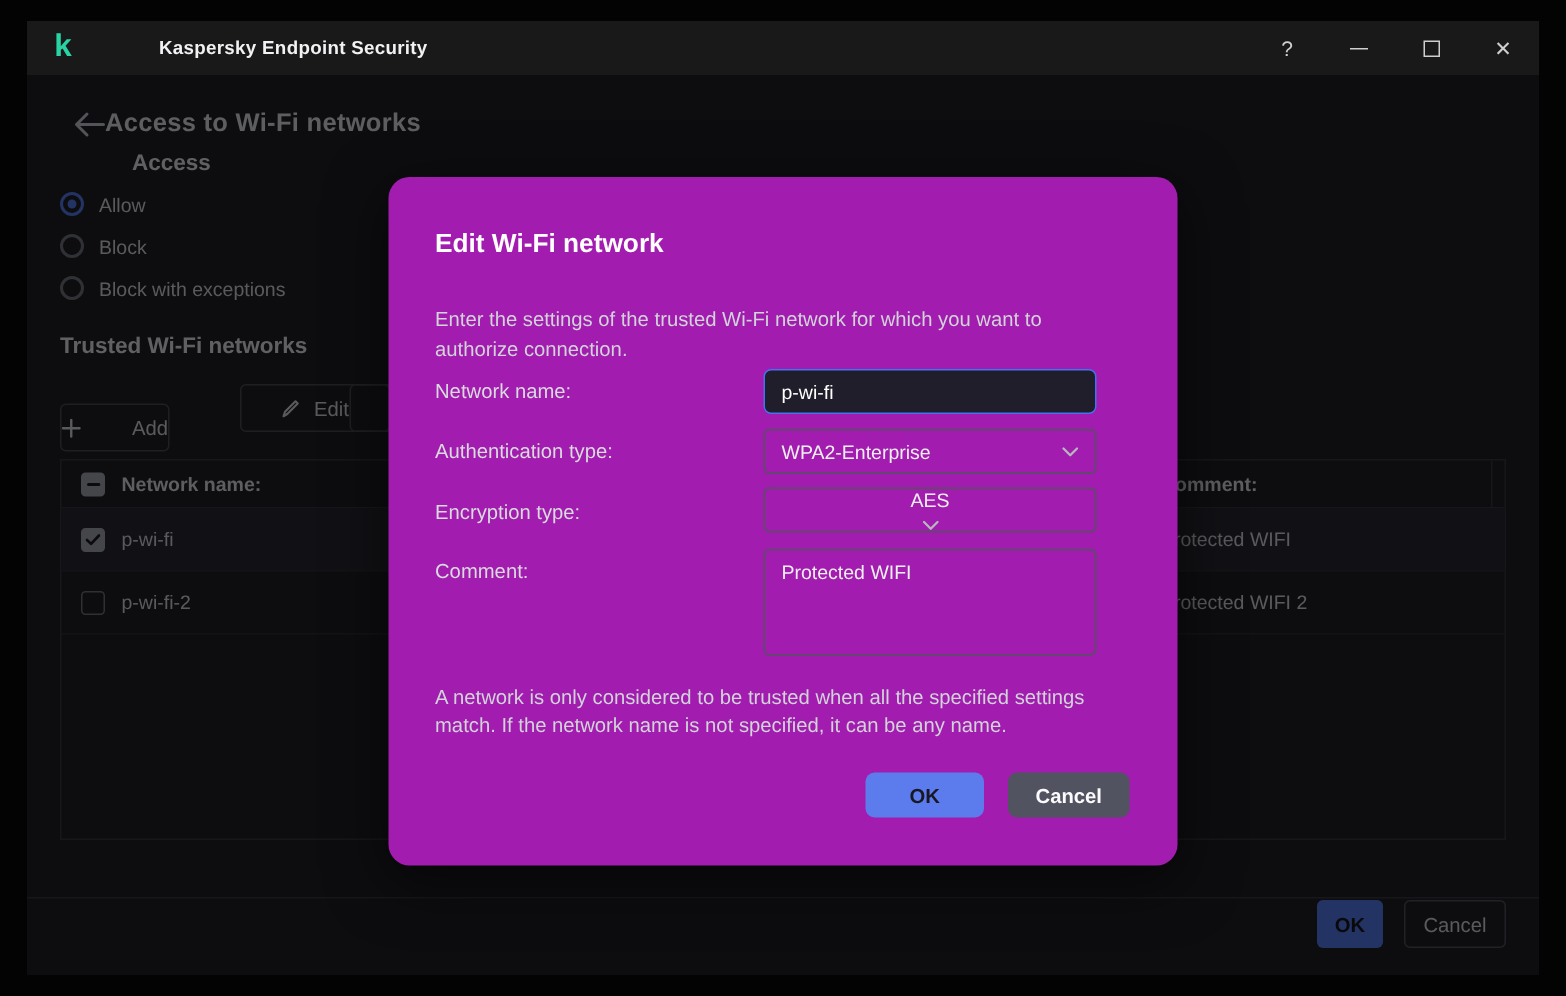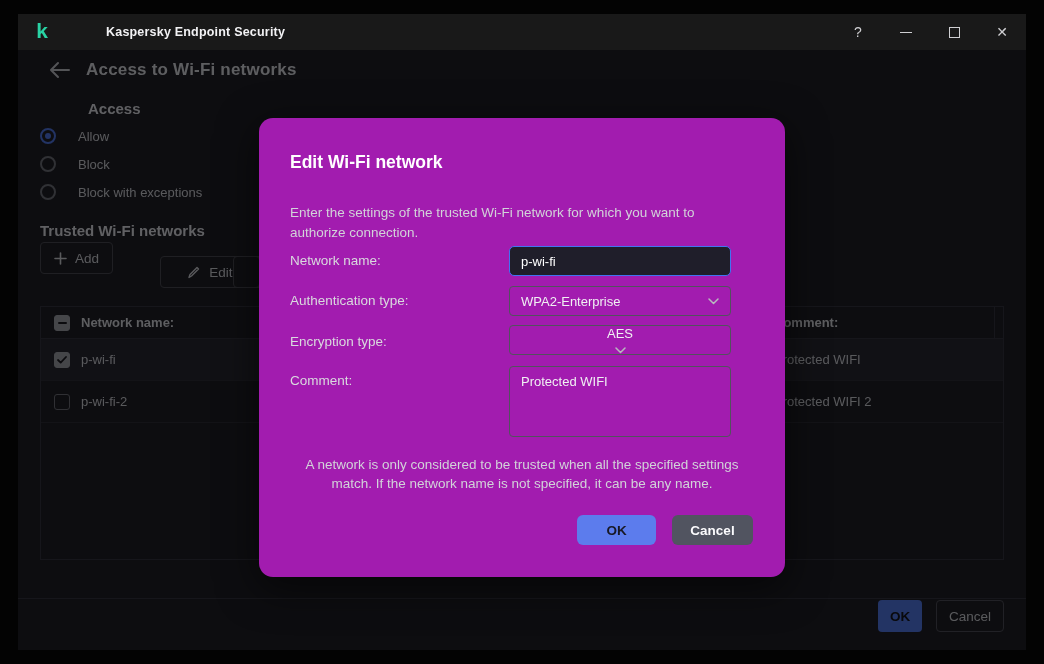--- a/index.html
+++ b/index.html
@@ -14,25 +14,25 @@
           font-size:21px; line-height:18px; text-align:center; }
   .titlebar-title { color:#f2f2f4; font-size:12.5px; font-weight:bold; margin-left:11px; letter-spacing:.2px;padding-left:43px; }
   .titlebar-controls { position:absolute; right:0; top:0; height:36px; display:flex; align-items:center; }
   .tb-btn { width:48px; height:36px; display:flex; align-items:center; justify-content:center;
             color:#cfcfd2; font-size:14px; cursor:default; }
   .tb-btn .minim { display:block; width:12px; border-bottom:1.6px solid #cfcfd2; }
   .tb-btn .maxim { display:block; width:11px; height:11px; border:1.4px solid #cfcfd2; }
   
   .content { position:absolute; left:0; top:36px; width:1008px; height:600px; background:#1e1e25; }
   .dim-overlay { position:absolute; inset:0; background:rgba(0,0,0,0.55); z-index:5; }
-  .page-header { position:absolute; left:30px; top:10px; display:flex; align-items:center; gap:16px; }
+  .page-header { position:absolute; left:30px; top:22px; display:flex; align-items:flex-end; }
   .back-arrow { color:#b9bac0; display:flex; align-items:center; }
   .page-title { color:#cfd0d6; font-size:17px; font-weight:bold; letter-spacing:.2px; }
   .section-heading { position:absolute; color:#d4d5db; font-size:15px; font-weight:bold; }
-  .radio-row { position:absolute; display:flex; align-items:center; gap:22px; }
+  .radio-row { position:absolute; display:flex; align-items:center; gap:10px; }
   .radio { width:16px; height:16px; border-radius:50%; border:2px solid #6c6d75; position:relative; }
   .radio.selected { border-color:#4d72dd; }
   .radio.selected::after { content:""; position:absolute; left:3px; top:3px; width:6px; height:6px;
                            border-radius:50%; background:#4d72dd; }
   .radio-label { color:#c6c7cd; font-size:13px; }
   .toolbar-btn { position:absolute; height:32px; border:1px solid #45454e; border-radius:4px;
                  background:transparent; color:#c6c7cd; font-size:13.5px;
                  display:flex; align-items:center; justify-content:center; gap:8px; }
   .icon-svg { display:block; }
   
@@ -70,21 +70,21 @@
                 color:#ffffff; font-size:13px; padding:0 11px; outline:none;
                 font-family:"Liberation Sans", sans-serif; }
   .select { width:222px; height:30px; border:1px solid #53525e; border-radius:4px; background:transparent;
             display:flex; align-items:center; justify-content:space-between; padding:0 11px; }
   .select-value { color:#f0f0f3; font-size:13px; }
   .chevron { color:#b8b9bf; display:flex; }
   .textarea { width:222px; height:71px; border:1px solid #53525e; border-radius:4px; background:transparent;
               color:#f0f0f3; font-size:13px; padding:7px 11px; resize:none; outline:none;
               font-family:"Liberation Sans", sans-serif; }
   .modal-note { position:absolute; left:31px; top:337px; width:464px; color:#d2d3d9; font-size:13.5px;
-                line-height:19px;text-align:center; }
+                line-height:19px; }
   .modal-btn { position:absolute; top:397px; height:30px; border-radius:6px; border:none;
                font-size:13.5px; font-weight:bold; font-family:"Liberation Sans", sans-serif; }
   .m-ok { left:318px; width:79px; background:#5c7ced; color:#181825; }
   .m-cancel { left:413px; width:81px; background:#515460; color:#fbfbfd; }
 </style>
 </head>
 <body>
 
 <div class="window">
 
@@ -124,21 +124,21 @@
       <span class="radio"></span>
       <span class="radio-label">Block</span>
     </div>
     <div class="radio-row" style="left:22px; top:134px;">
       <span class="radio"></span>
       <span class="radio-label">Block with exceptions</span>
     </div>
 
     <div class="section-heading" style="left:22px; top:172px;">Trusted Wi-Fi networks</div>
 
-    <div class="toolbar-btn" style="left:22px; top:192px; width:73px;">
+    <div class="toolbar-btn" style="left:22px; top:219px; width:73px;justify-content:space-between;">
       <svg class="icon-svg" width="13" height="13" viewBox="0 0 13 13" stroke="#c6c7cd" stroke-width="1.6" stroke-linecap="round">
           <path d="M6.5 1 V12 M1 6.5 H12"></path>
         </svg>
       <span>Add</span>
     </div>
     <div class="toolbar-btn" style="left:98px; top:206px; width:100px;margin-left:44px;">
       <svg class="icon-svg" width="14" height="14" viewBox="0 0 14 14" fill="none" stroke="#c6c7cd" stroke-width="1.4" stroke-linejoin="round">
           <path d="M2 12.5 L3 9.5 L10 2.5 L11.5 4 L4.5 11 L2 12.5 Z"></path>
         </svg>
       <span>Edit</span>

